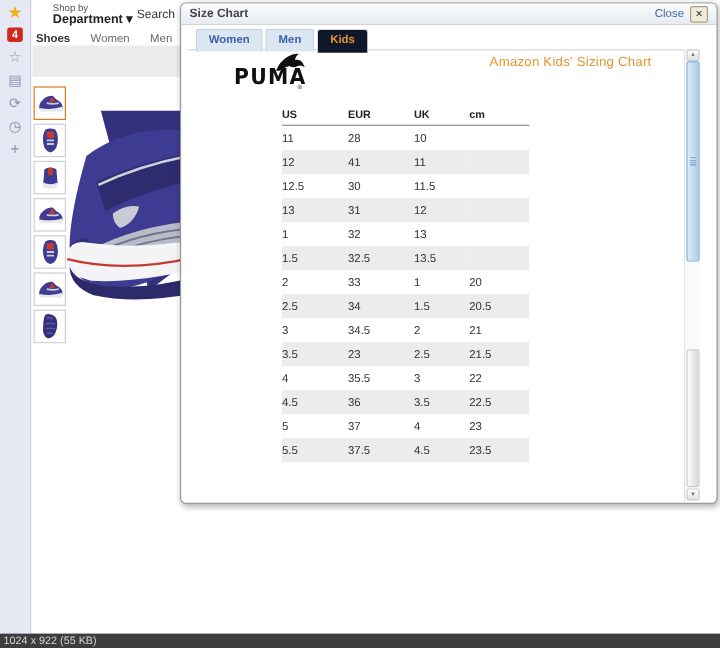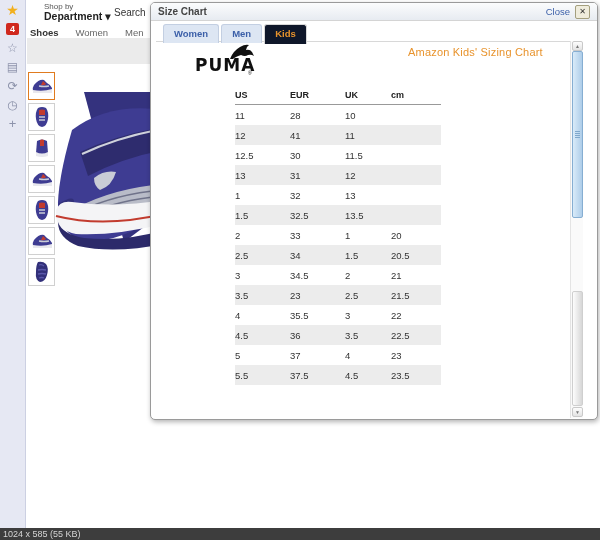--- a/index.html
+++ b/index.html
@@ -322,15 +322,15 @@
 
     <div class="scrollbar">
       <div class="sb-btn sb-up">▲</div>
       <div class="sb-thumb"></div>
       <div class="sb-shade"></div>
       <div class="sb-btn sb-down">▼</div>
     </div>
   </div>
 
   <div class="status-bar">
-    <span>1024 x 585 (55 KB)</span>
+    <span>1024 x 922 (55 KB)</span>
   </div>
 </div>
 
 </body></html>

